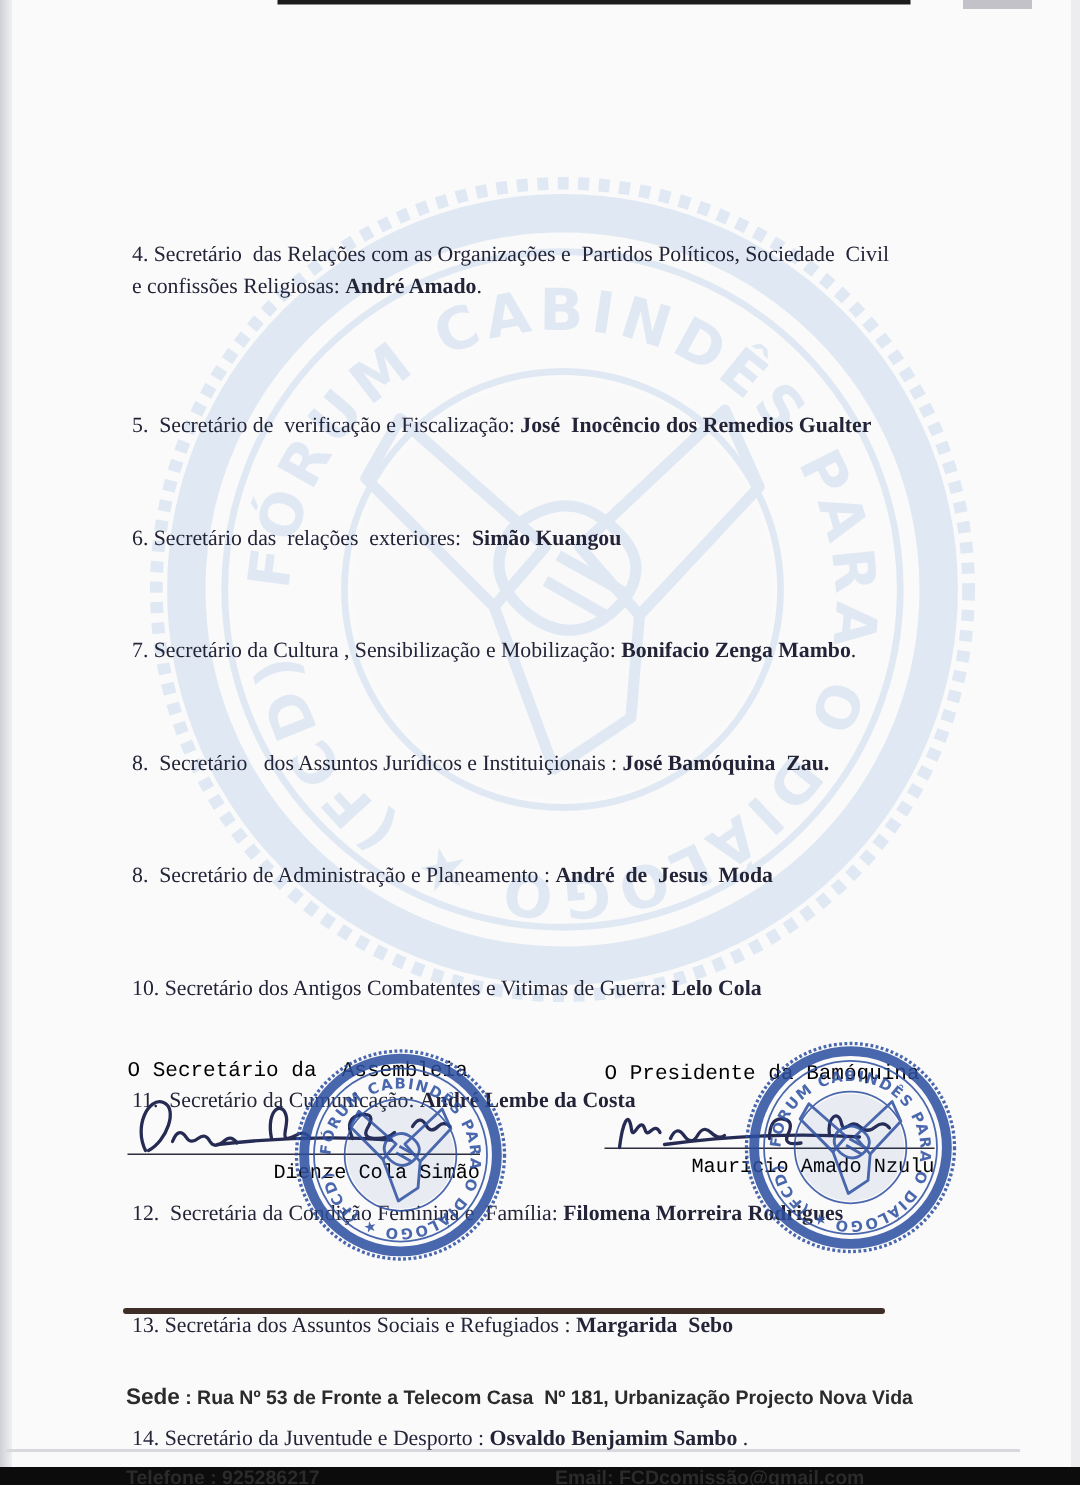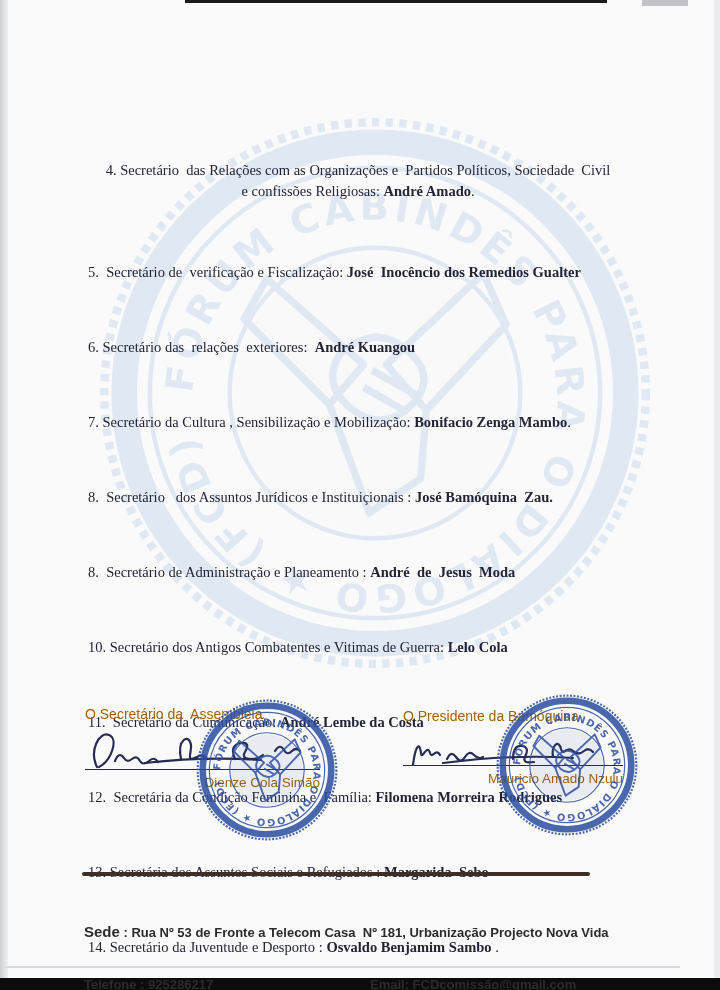--- a/index.html
+++ b/index.html
@@ -18,25 +18,25 @@
   .bottom-band{position:absolute;bottom:0;left:0;width:100%;height:12px;background:#0c0c0c;}
 
   
   .watermark{position:absolute;left:90px;top:108px;width:570px;height:570px;
     opacity:.34;z-index:0;pointer-events:none;}
 
   
   .content{position:absolute;left:88px;top:76px;width:540px;z-index:1;
     font-size:14.5px;line-height:21px;white-space:pre-wrap;}
   .sec-item{margin-bottom:12px;}
-  .sec-item.first{margin-bottom:18px;text-align:center;}
+  .sec-item.first{margin-bottom:30px;}
   .sec-item b{font-weight:bold;}
 
   
-  .sig-block{position:absolute;z-index:1;font-family:Liberation Sans, sans-serif;color:#a16207;}
+  .sig-block{position:absolute;z-index:1;font-family:Liberation Mono, monospace;color:#000000;}
   .sig-left{left:85px;top:706px;width:235px;}
   .sig-right{left:403px;top:708px;width:220px;}
   .sig-label{font-size:14px;white-space:pre-wrap;}
   .sig-script{display:block;margin-top:1px;}
   .sig-script path{stroke:#262b53;stroke-width:2.2;fill:none;stroke-linecap:round;}
   .sig-underline{border-top:1.6px solid #2c2c3c;margin-top:-8px;}
   .sig-typed{font-size:13.5px;margin-top:5px;text-align:right;white-space:pre-wrap;}
 
   
   .stamp{position:absolute;z-index:2;opacity:.86;pointer-events:none;}
@@ -88,21 +88,21 @@
 
   <svg class="watermark" viewBox="0 0 200 200" style="color: rgb(174, 203, 230);">
     <use href="#fcd-stamp" xlink:href="#fcd-stamp"></use>
   </svg>
 
   <div class="content">
     <div>
       <div class="sec-item first"><span>4. Secretário  das Relações com as Organizações e  Partidos Políticos, Sociedade  Civil
 e confissões Religiosas: </span><b>André Amado</b><span>.</span></div>
       <div class="sec-item"><span>5.  Secretário de  verificação e Fiscalização: </span><b>José  Inocêncio dos Remedios Gualter</b><span></span></div>
-      <div class="sec-item"><span>6. Secretário das  relações  exteriores:  </span><b>André Kuangou</b><span></span></div>
+      <div class="sec-item"><span>6. Secretário das  relações  exteriores:  </span><b>Simão Kuangou</b><span></span></div>
       <div class="sec-item"><span>7. Secretário da Cultura , Sensibilização e Mobilização: </span><b>Bonifacio Zenga Mambo</b><span>.</span></div>
       <div class="sec-item"><span>8.  Secretário   dos Assuntos Jurídicos e Instituiçionais : </span><b>José Bamóquina  Zau.</b><span></span></div>
       <div class="sec-item"><span>8.  Secretário de Administração e Planeamento : </span><b>André  de  Jesus  Moda</b><span></span></div>
       <div class="sec-item"><span>10. Secretário dos Antigos Combatentes e Vitimas de Guerra: </span><b>Lelo Cola</b><span></span></div>
       <div class="sec-item"><span>11.  Secretário da Cumunicação: </span><b>André Lembe da Costa</b><span></span></div>
       <div class="sec-item"><span>12.  Secretária da Condição Feminina e  Família: </span><b>Filomena Morreira Rodrigues</b><span></span></div>
       <div class="sec-item"><span>13. Secretária dos Assuntos Sociais e Refugiados : </span><b>Margarida  Sebo</b><span></span></div>
       <div class="sec-item"><span>14. Secretário da Juventude e Desporto : </span><b>Osvaldo Benjamim Sambo</b><span> .</span></div>
     </div>
 

